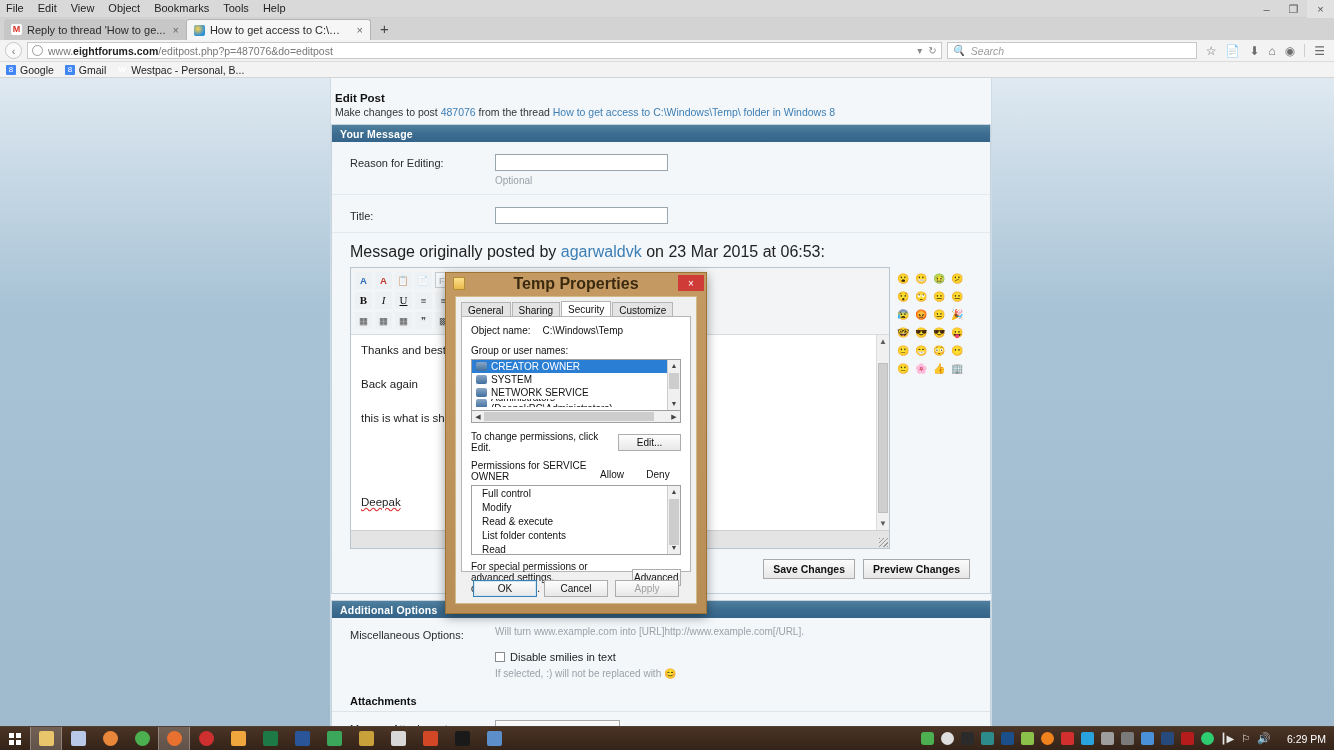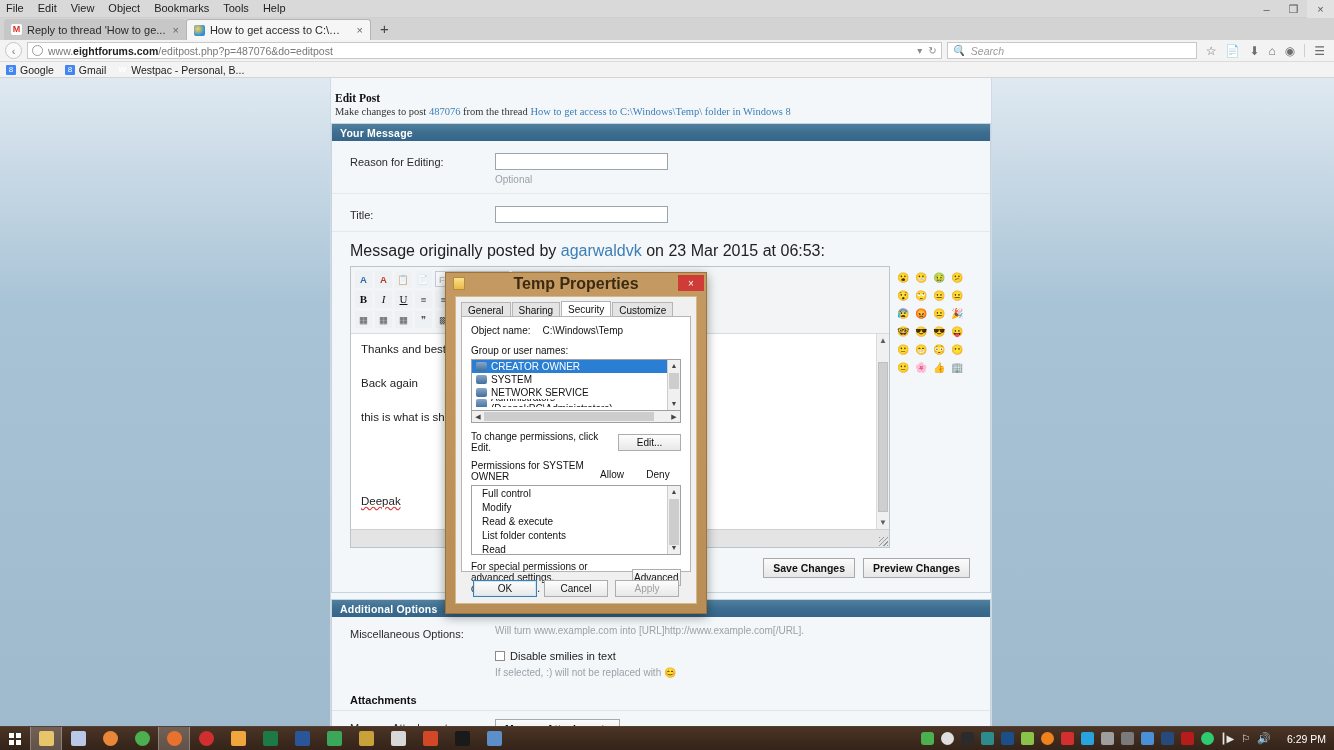--- a/index.html
+++ b/index.html
@@ -110,21 +110,21 @@
     position:absolute; left:0; top:78px; width:1334px; height:648px;
     background:linear-gradient(180deg,#dfe9f1 0%, #a8c3d6 35%, #a0bacd 100%);
     overflow:hidden;
   }
   #page .pagebody {
     position:absolute; left:330px; top:0px; width:662px; min-height:648px;
     background:#f4f7fa;
     border-left:1px solid #cfdbe4; border-right:1px solid #cfdbe4;
   }
 
-  .edit-head { padding:14px 1px 0 4px;font-family:Liberation Serif, serif; }
+  .edit-head { padding:14px 1px 0 4px; }
   .edit-head h1 { font-size:11.5px; font-weight:bold; margin:0 0 2px 0; color:#111; }
   .edit-head .sub { font-size:10.5px; color:#333; }
   .edit-head .sub a { color:#3c7eb5; text-decoration:none; }
 
   .panel { margin-top:6px; border:1px solid #c5d4de; background:#fff; }
   .panel-head {
     height:17px; background:linear-gradient(180deg,#51809f 0%, #3d6e90 50%, #35648a 100%);
     color:#fff; font-size:10.5px; font-weight:bold; display:flex; align-items:center;
     padding:0 8px; letter-spacing:.2px;
   }
@@ -528,21 +528,21 @@
           </div>
 
           <div style="display:flex;align-items:center;justify-content:space-between;margin-top:8px">
             <span>To change permissions, click Edit.</span>
             <button class="dlgbtn">Edit...</button>
           </div>
         </div>
 
         <div class="permhdr" style="margin-top:7px">
           <div style="flex:1 1 auto">
-            <div>Permissions for SYSTEM</div>
+            <div>Permissions for SERVICE</div>
             <div>OWNER</div>
           </div>
           <div style="width:46px;text-align:center;padding-top:9px">Allow</div>
           <div style="width:46px;text-align:center;padding-top:9px">Deny</div>
         </div>
 
         <div class="permbox">
           <div class="permrow">Full control</div>
           <div class="permrow">Modify</div>
           <div class="permrow">Read &amp; execute</div>

